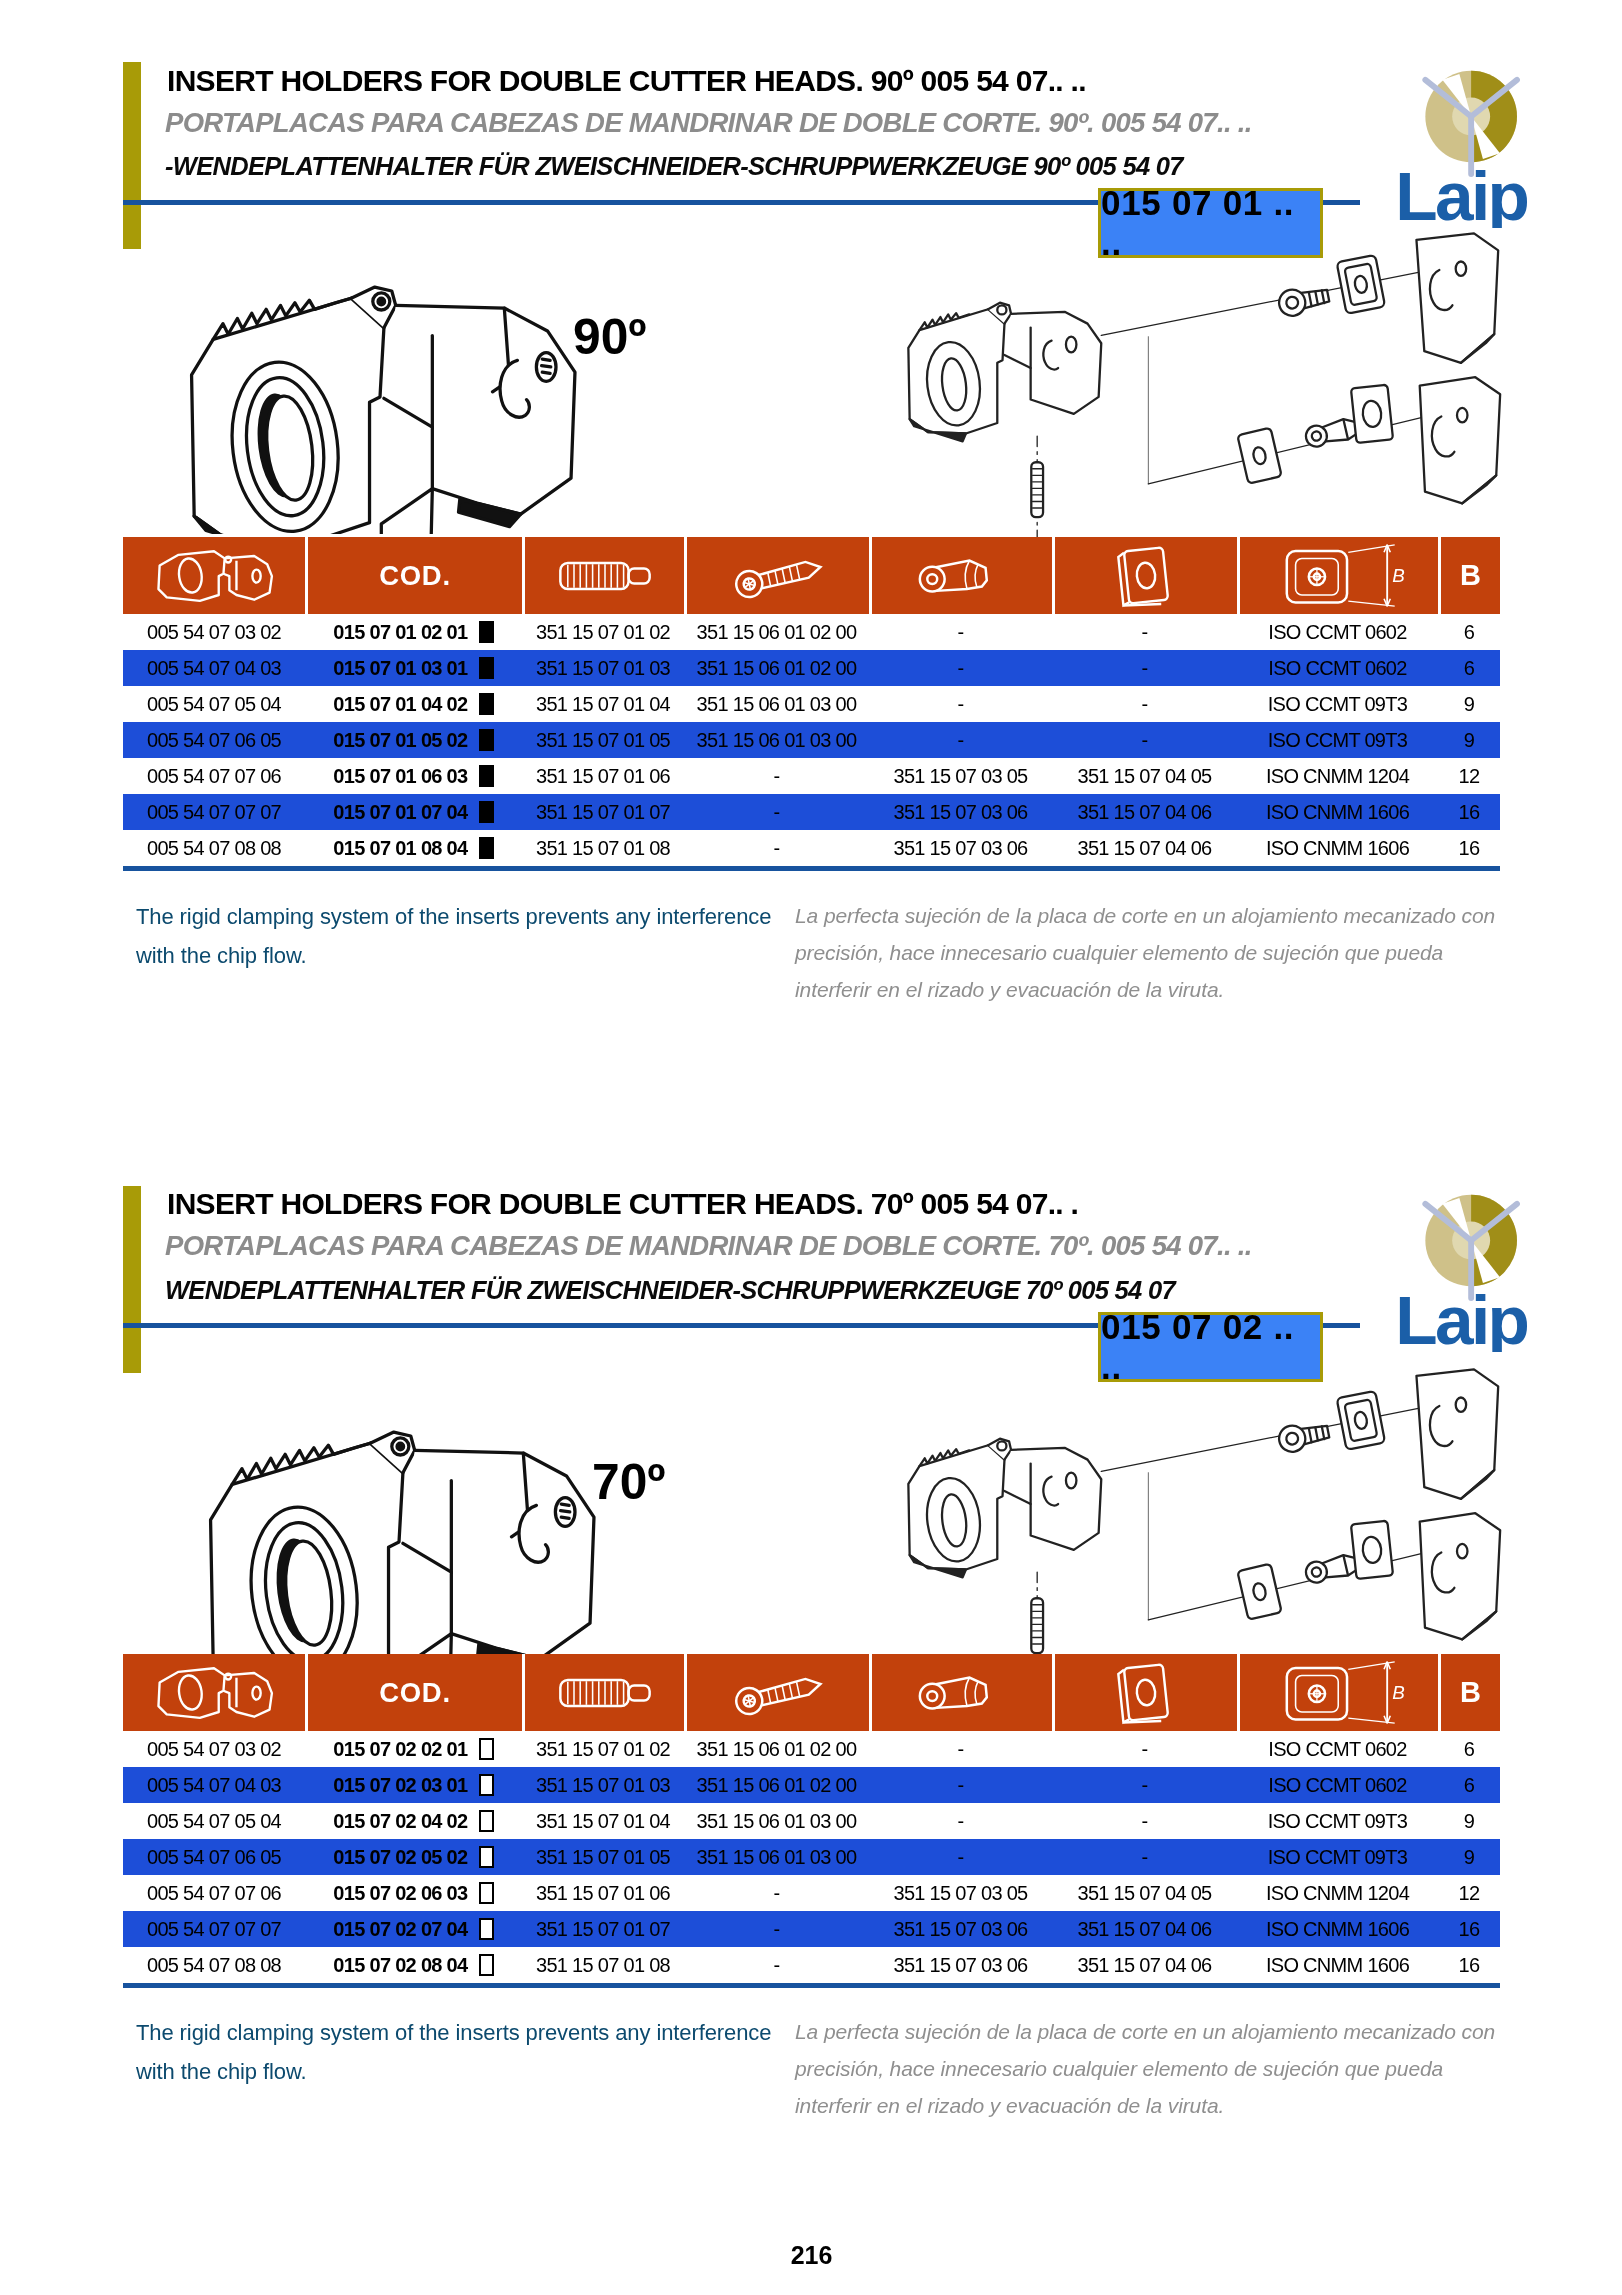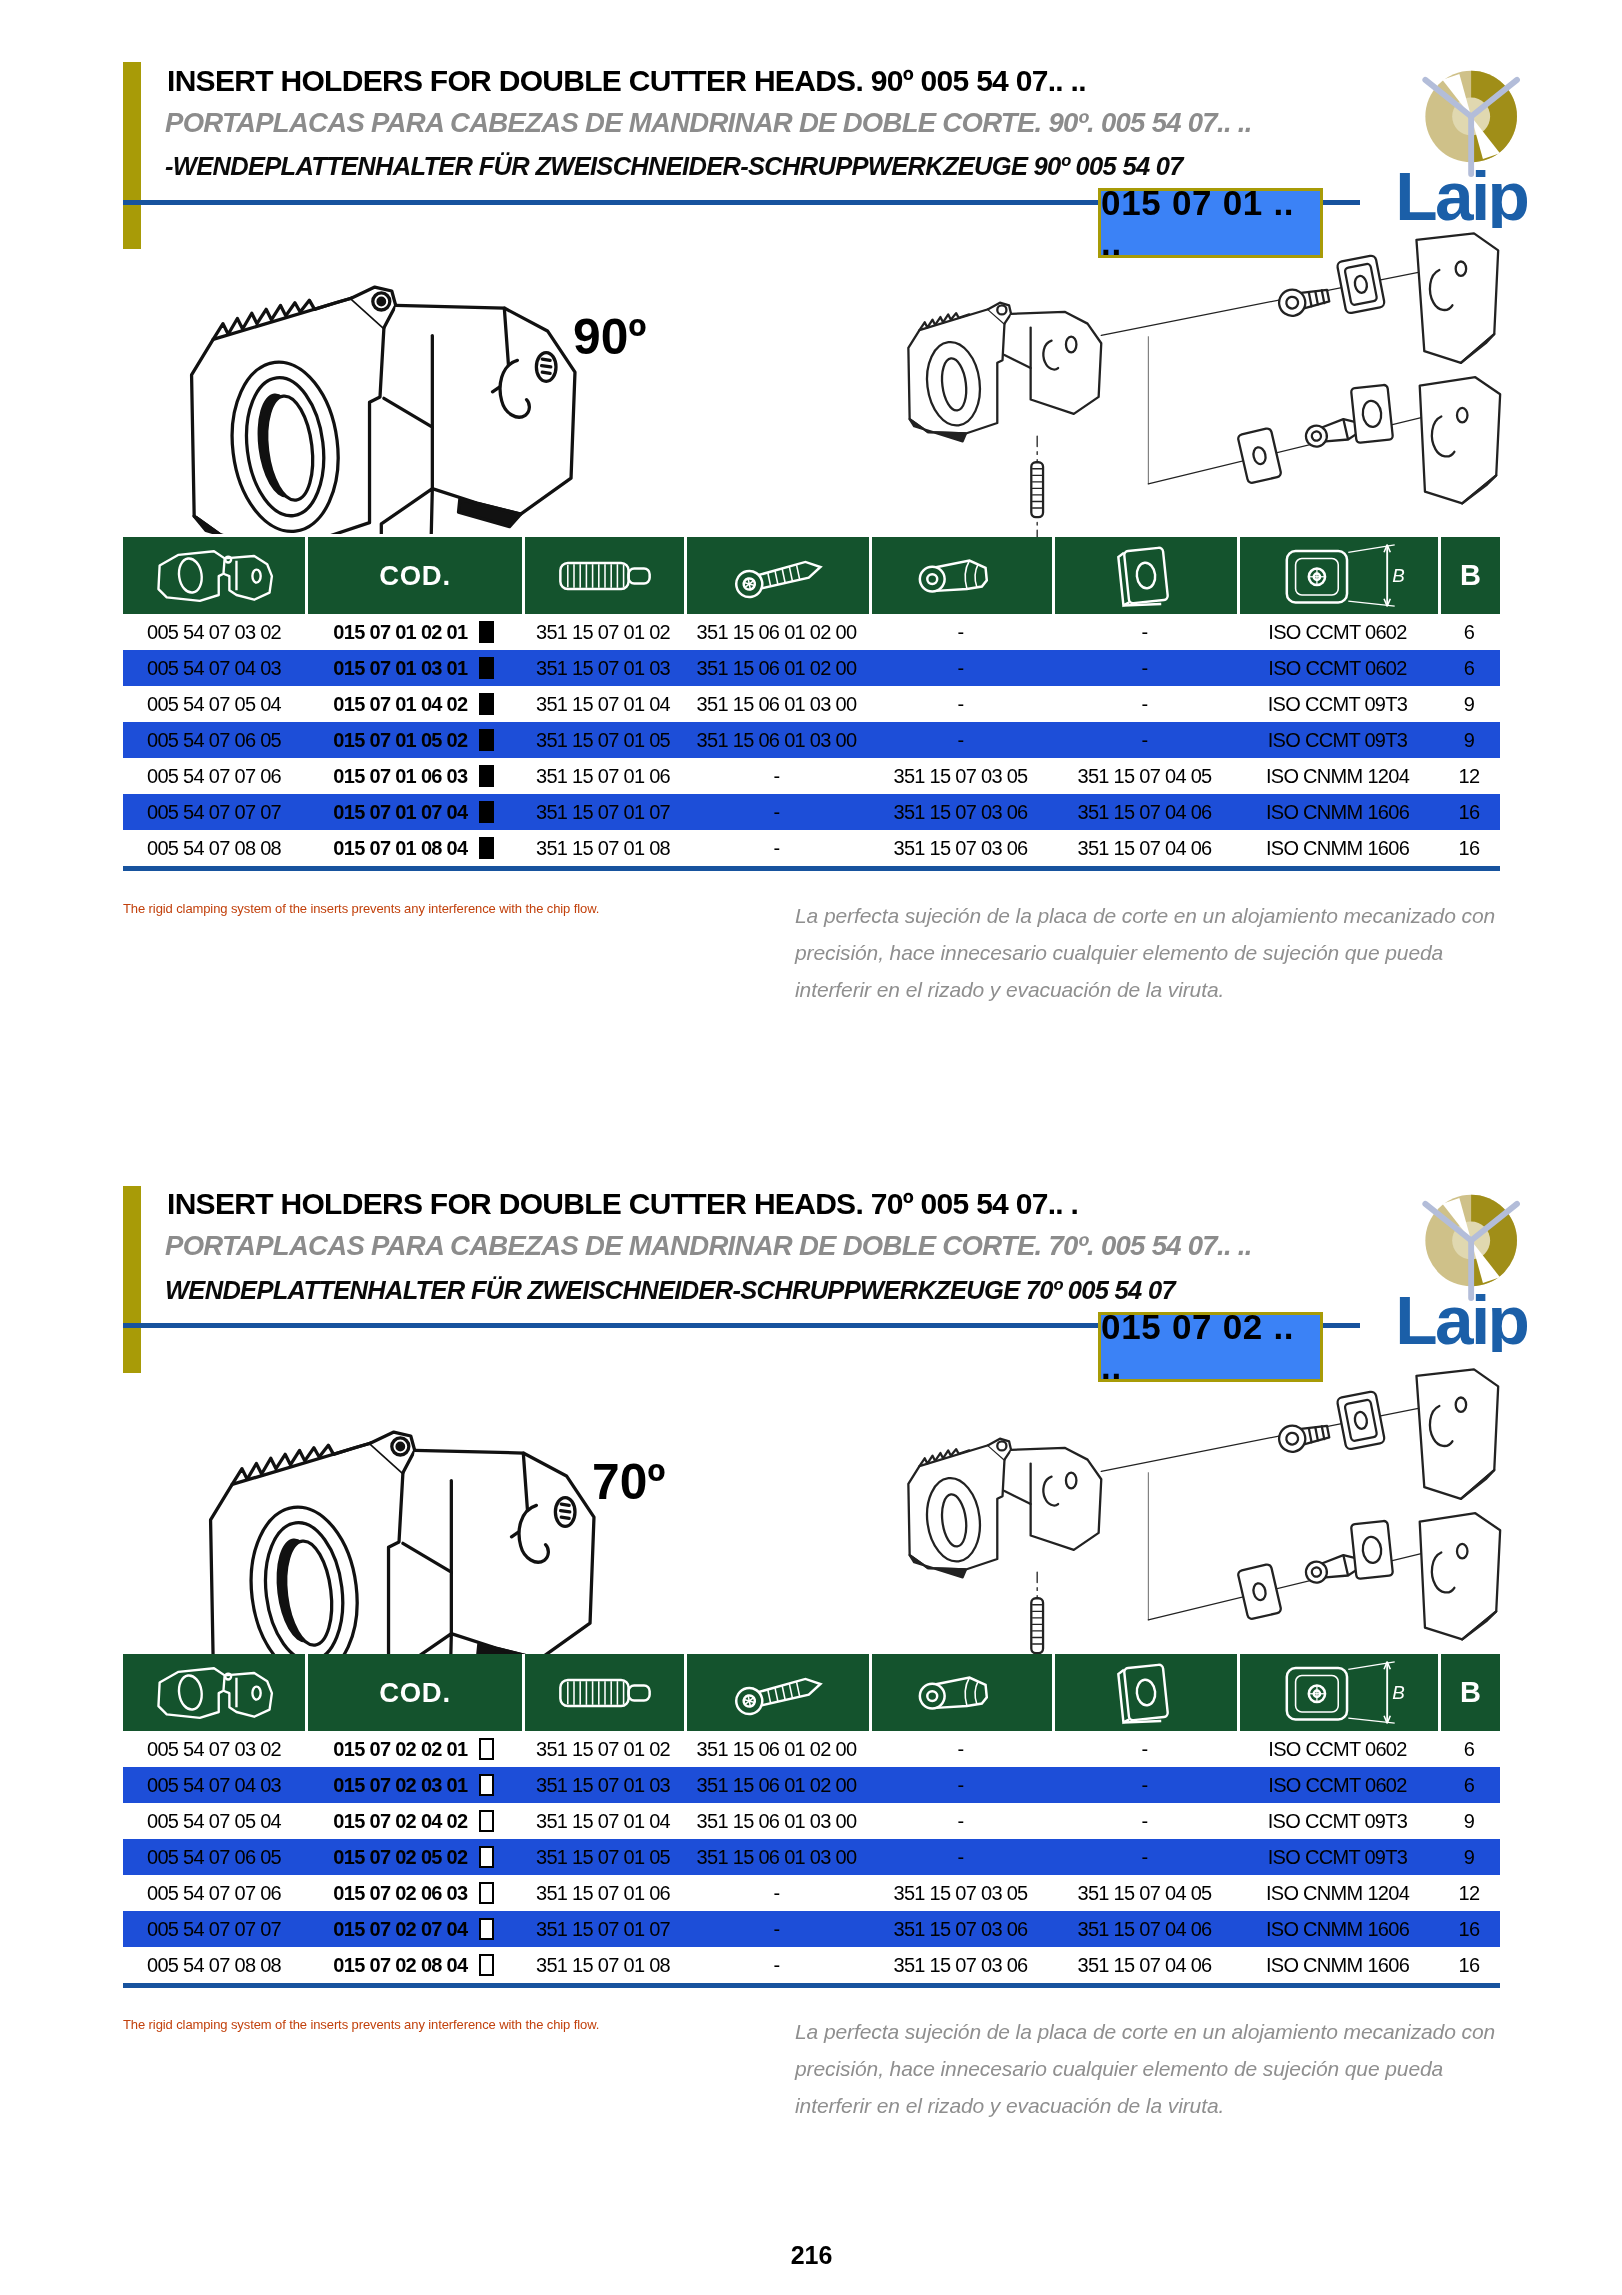--- a/index.html
+++ b/index.html
@@ -9,35 +9,35 @@
   .gold-bar{left:123px;width:17.7px;height:187px;background:#A89B07}
   .t-en{left:165px;margin:2px;font-size:30px;font-weight:bold;letter-spacing:-0.7px;color:#000;white-space:nowrap}
   .t-es{left:165px;margin:0;font-size:27.5px;font-weight:bold;font-style:italic;color:#8C8C8C;letter-spacing:-0.7px;white-space:nowrap}
   .t-de{left:165px;margin:0;font-size:25.5px;font-weight:bold;font-style:italic;color:#0A0A0A;letter-spacing:-0.7px;white-space:nowrap}
   .blue-line{left:123px;width:1237px;height:5.2px;background:#17539E;z-index:1}
   .code-box{left:1098px;width:219px;height:64px;background:#3b82f6;border:3.9px solid #A89B07;z-index:3;
             display:flex;align-items:center;justify-content:center;font-size:35px;font-weight:bold;letter-spacing:0.7px;color:#000}
   .logo{left:1373px;width:195px;height:168px;z-index:2}
   .cat-table{left:123px;width:1377px}
   .thead{display:flex;height:77px;background:#fff}
-  .th{background:#14532d;color:#fff;display:flex;align-items:center;justify-content:center;box-sizing:border-box}
+  .th{background:#c2410c;color:#fff;display:flex;align-items:center;justify-content:center;box-sizing:border-box}
   .th + .th{border-left:3.3px solid #fff}
   .c1{flex:0 0 182px}.c2{flex:0 0 217px}.c3{flex:0 0 162px}.c4{flex:0 0 185px}
   .c5{flex:0 0 183px}.c6{flex:0 0 185px}.c7{flex:0 0 201px}.c8{flex:0 0 62px}
   .cod-label{font-size:27.5px;font-weight:bold;letter-spacing:0.7px}
   .b-label{font-size:29px;font-weight:bold}
   .trow{display:flex;height:36px}
   .trow.alt{background:#1d4ed8}
   .td{display:flex;align-items:center;justify-content:center;font-size:20px;letter-spacing:-0.7px;color:#000;white-space:nowrap}
   .td.cod-cell{font-weight:bold;gap:11.8px}
   .marker{width:14.4px;height:22px;display:inline-block}
   .marker.filled{background:#000}
   .marker.open{background:#fff;border:2px solid #000;box-sizing:border-box}
   .tbottom{height:5.2px;background:#17539E}
-  .notes-en{left:123px;width:658px;font-size:13px;line-height:1.75;color:#c2410c;letter-spacing:-0.1px}
+  .notes-en{left:136px;width:658px;font-size:22px;line-height:1.75;color:#0c4a6e;letter-spacing:-0.1px}
   .notes-es{left:795px;width:713px;font-size:21px;line-height:1.75;color:#8F8F8F;font-style:italic;letter-spacing:-0.1px}
   .notes-en p,.notes-es p{margin:0 0 33px 0}
   .page-num{left:0;width:1623px;top:2241px;text-align:center;font-size:25px;font-weight:bold;color:#000;margin:0}
   svg{display:block}
 </style>
 </head>
 <body>
 
 <div class="page">
 

